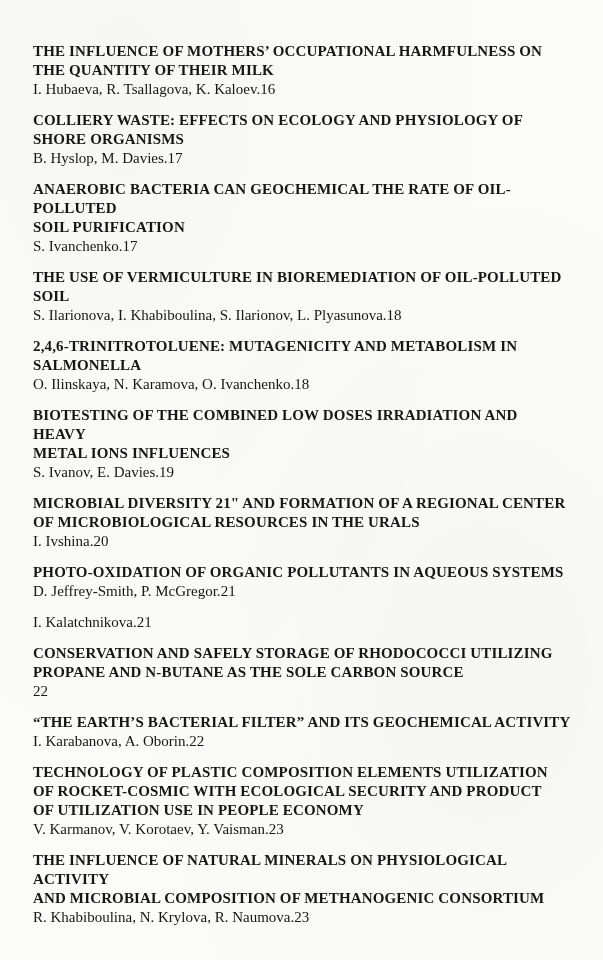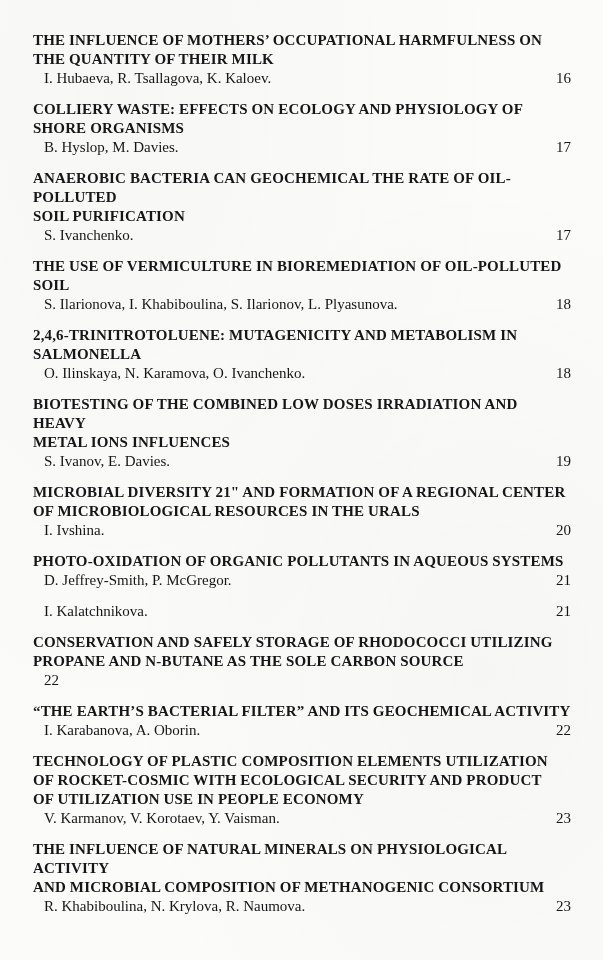--- a/index.html
+++ b/index.html
@@ -23,28 +23,28 @@
   }
   .entry {
     margin-bottom: 12px;
   }
   .entry-title {
     font-weight: bold;
     font-size: 15px;
     line-height: 19px;
     letter-spacing: 0.15px;
     white-space: pre-line;
+    margin-top: 11px;
   }
   .entry-meta {
     display: flex;
-    justify-content: space-between;
+    justify-content: flex-start;
     align-items: baseline;
     font-size: 15px;
     line-height: 19px;
-    margin-left: 11px;
   }
   .entry-page {
     padding-right: 2px;
   }
 </style>
 </head>
 <body>
 
 <div class="page">
 

